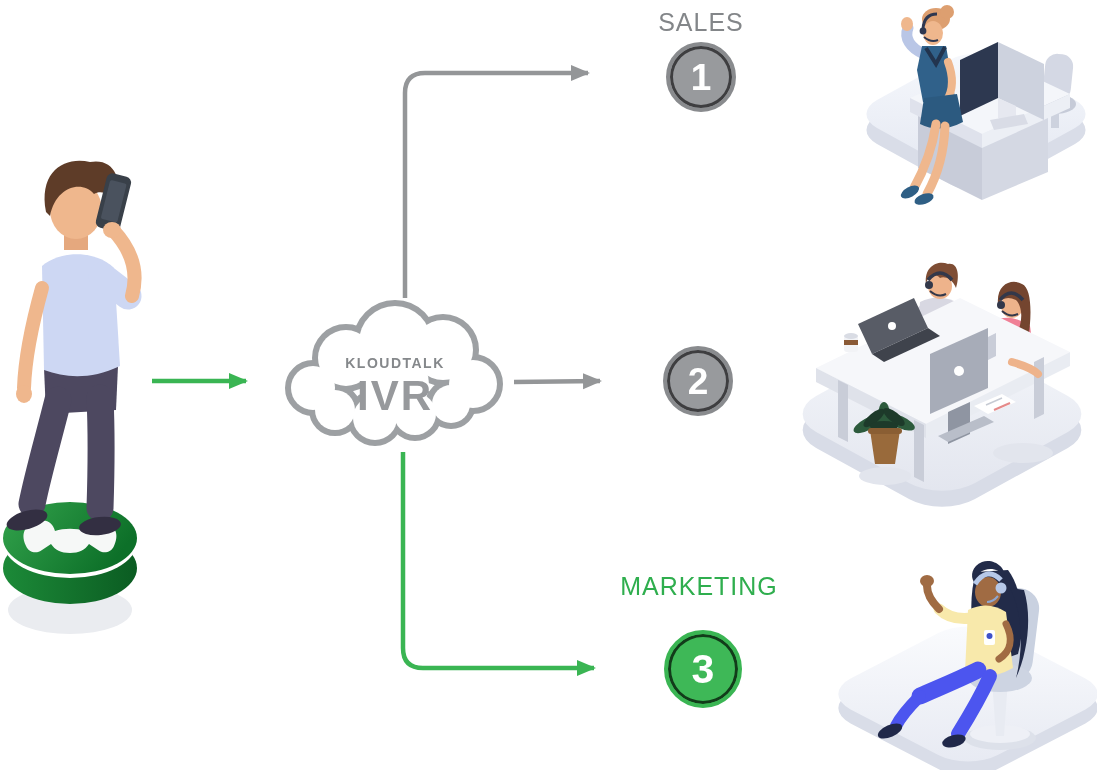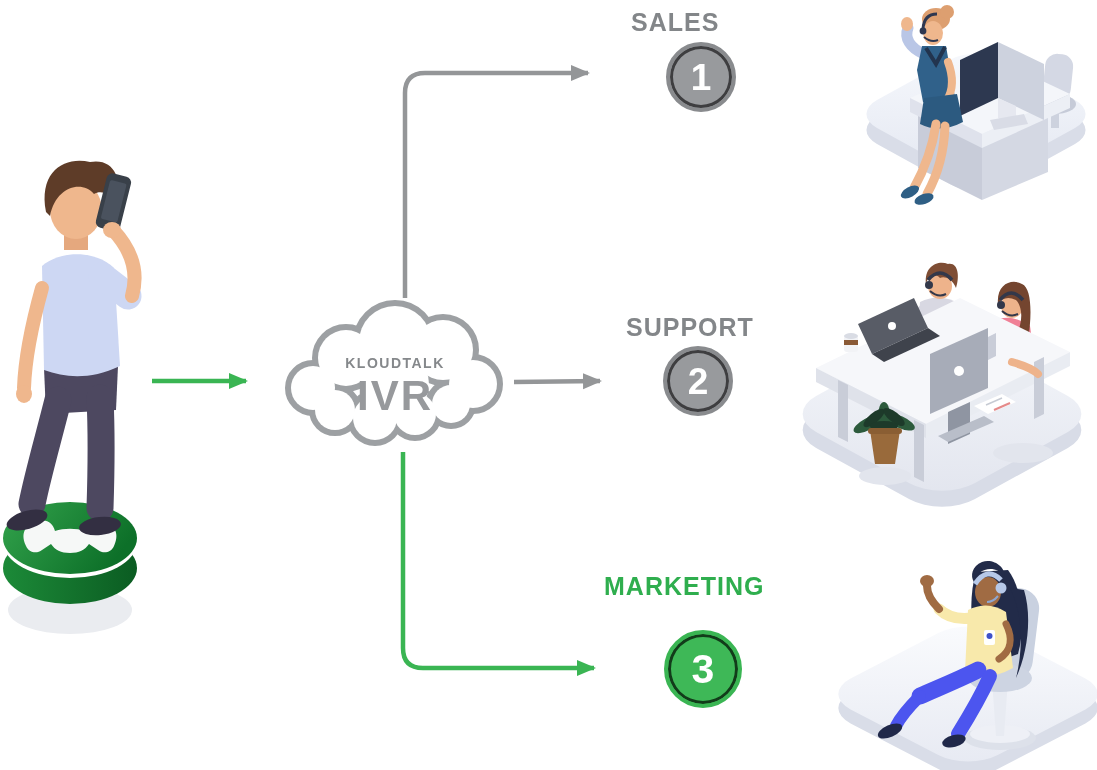--- a/index.html
+++ b/index.html
@@ -1,19 +1,19 @@
 <!DOCTYPE html>
 <html><head>
 <meta charset="utf-8">
 <style>
   html,body{margin:0;padding:0;background:#ffffff;}
   .canvas{position:relative;width:1097px;height:770px;background:#ffffff;overflow:hidden;
           font-family:"Liberation Sans", sans-serif;}
   .abs{position:absolute;}
-  .dest-label{position:absolute;text-align:left;font-weight:700;font-size:25px;
+  .dest-label{position:absolute;text-align:center;font-weight:400;font-size:25px;
               letter-spacing:1px;color:#838689;}
   .dest-label.green{color:#2fae4e;}
   .num-circle{position:absolute;border-radius:50%;box-sizing:border-box;
               display:flex;align-items:center;justify-content:center;}
   .num-circle.gray{width:70px;height:70px;background:#989a9d;border:4px solid #898b8e;
                    box-shadow:inset 0 0 0 3px #3e3e40;}
   .num-circle.green{width:78px;height:78px;background:#3eb857;border:4px solid #3ab553;
                     box-shadow:inset 0 0 0 3px #123c1a;}
   .num-circle span{color:#ffffff;font-weight:700;font-size:37px;line-height:1;}
   .num-circle.green span{font-size:41px;}
@@ -112,21 +112,20 @@
     </g>
     <text x="112" y="68" text-anchor="middle" font-size="14" font-weight="700" letter-spacing="1.5" fill="#85888b">KLOUDTALK</text>
     <text x="112" y="110" text-anchor="middle" font-size="42" font-weight="700" letter-spacing="2" fill="#97999c">IVR</text>
   </svg>
 
   <div class="dest-label" style="left:631px;top:8px;width:140px">SALES</div>
   <div class="num-circle gray" style="left:666px;top:42px">
     <span>1</span>
   </div>
 
-  <div class="dest-label" style="left:626px;top:313px;width:160px">SUPPORT</div>
   <div class="num-circle gray" style="left:663px;top:346px">
     <span>2</span>
   </div>
 
   <div class="dest-label green" style="left:604px;top:572px;width:190px">MARKETING</div>
   <div class="num-circle green" style="left:664px;top:630px">
     <span>3</span>
   </div>
 
   <svg class="abs" style="left:848px;top:2px" width="248" height="206" viewBox="0 0 248 206">

